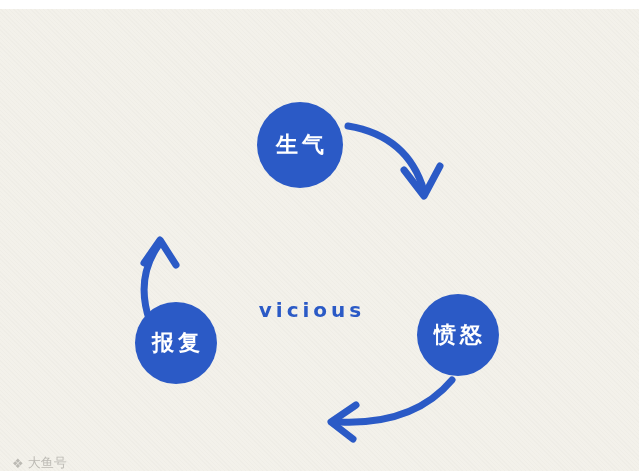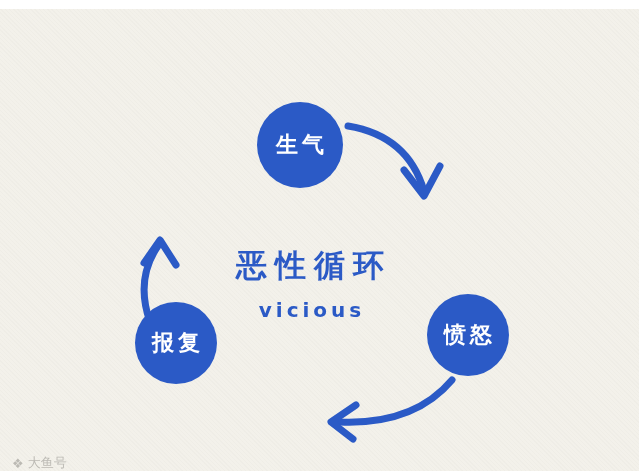--- a/index.html
+++ b/index.html
@@ -29,21 +29,21 @@
     border-radius:50%;
     background:var(--accent,#2b5ac6);
     color:#fff;
     display:flex;align-items:center;justify-content:center;
     font-weight:bold;
     font-size:22px;
     letter-spacing:4px;
     text-indent:4px; 
   }
   .node-top{left:257px;top:93px;width:86px;height:86px;}
-  .node-right{left:427px;top:285px;width:82px;height:82px;}
+  .node-right{left:417px;top:285px;width:82px;height:82px;}
   .node-left{left:135px;top:293px;width:82px;height:82px;}
   .center-title{
     position:absolute;left:195px;top:236px;width:230px;
     text-align:center;
     color:var(--accent,#2b5ac6);
     font-size:31px;font-weight:700;
     letter-spacing:8px;text-indent:8px;
   }
   .center-subtitle{
     position:absolute;left:195px;top:289px;width:230px;
@@ -83,21 +83,20 @@
   </div>
 
   <div class="node node-right">
     <span>愤怒</span>
   </div>
 
   <div class="node node-left">
     <span>报复</span>
   </div>
 
-  <div class="center-title">恶性循环</div>
   <div class="center-subtitle">vicious</div>
 
   <div class="watermark">
     <span class="wm-icon">❖</span>
     <span>大鱼号</span>
   </div>
 
 </div>
 
 </body></html>

